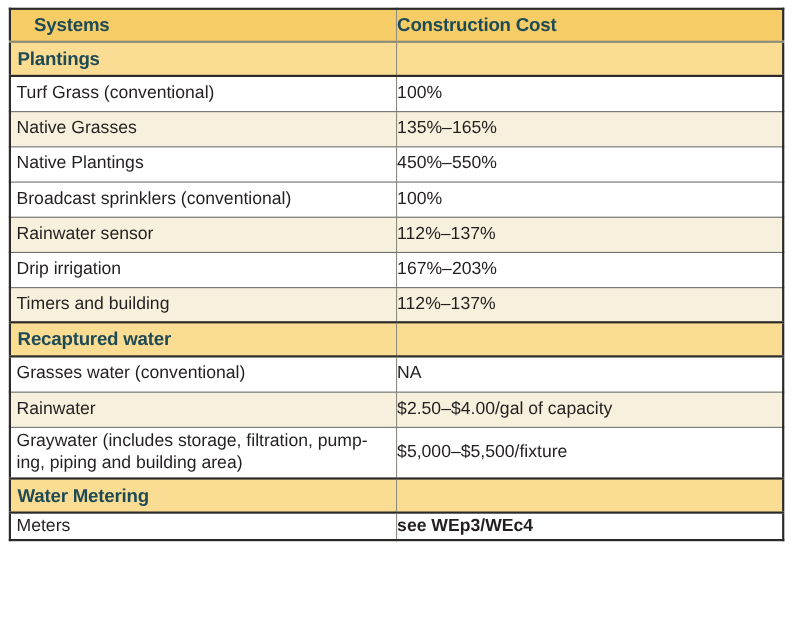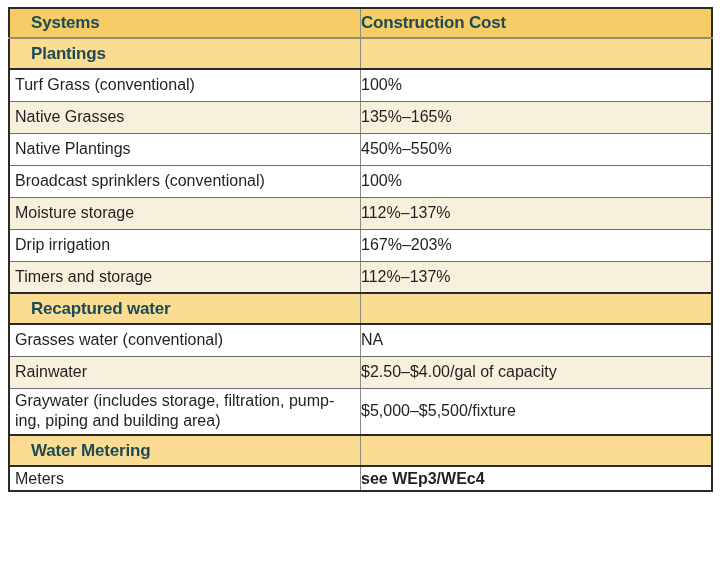--- a/index.html
+++ b/index.html
@@ -56,21 +56,21 @@
     background: var(--section-bg, #fadd92);
     height: 31px;
     border-top: 2px solid var(--dark-border, #2b2a28);
     border-bottom: 2px solid var(--dark-border, #2b2a28);
   }
   tr.section-row td.label-cell {
     color: var(--heading-text, #1d4a55);
     font-size: 17px;
     font-weight: bold;
     letter-spacing: -0.2px;
-    padding-left: 21px;
+    padding-left: 6px;
     margin-left: 32px;
   }
 
   
   tr.data-row td {
     height: 32px;
     font-size: 16px;
     color: var(--body-text, #231f20);
     border-bottom: 1px solid var(--row-separator, #6e6e6e);
     line-height: 20px;
@@ -116,29 +116,29 @@
         </tr>
         <tr class="data-row white">
           <td class="label-cell"><span>Native Plantings</span></td>
           <td class="value-cell"><span>450%–550%</span></td>
         </tr>
         <tr class="data-row white">
           <td class="label-cell"><span>Broadcast sprinklers (conventional)</span></td>
           <td class="value-cell"><span>100%</span></td>
         </tr>
         <tr class="data-row cream">
-          <td class="label-cell"><span>Moisture storage</span></td>
+          <td class="label-cell"><span>Rainwater sensor</span></td>
           <td class="value-cell"><span>112%–137%</span></td>
         </tr>
         <tr class="data-row white">
           <td class="label-cell"><span>Drip irrigation</span></td>
           <td class="value-cell"><span>167%–203%</span></td>
         </tr>
         <tr class="data-row cream">
-          <td class="label-cell"><span>Timers and storage</span></td>
+          <td class="label-cell"><span>Timers and building</span></td>
           <td class="value-cell"><span>112%–137%</span></td>
         </tr>
         <tr class="section-row">
           <td class="label-cell"><span>Recaptured water</span></td>
           <td class="value-cell"></td>
         </tr>
         <tr class="data-row white">
           <td class="label-cell"><span>Grasses water (conventional)</span></td>
           <td class="value-cell"><span>NA</span></td>
         </tr>

